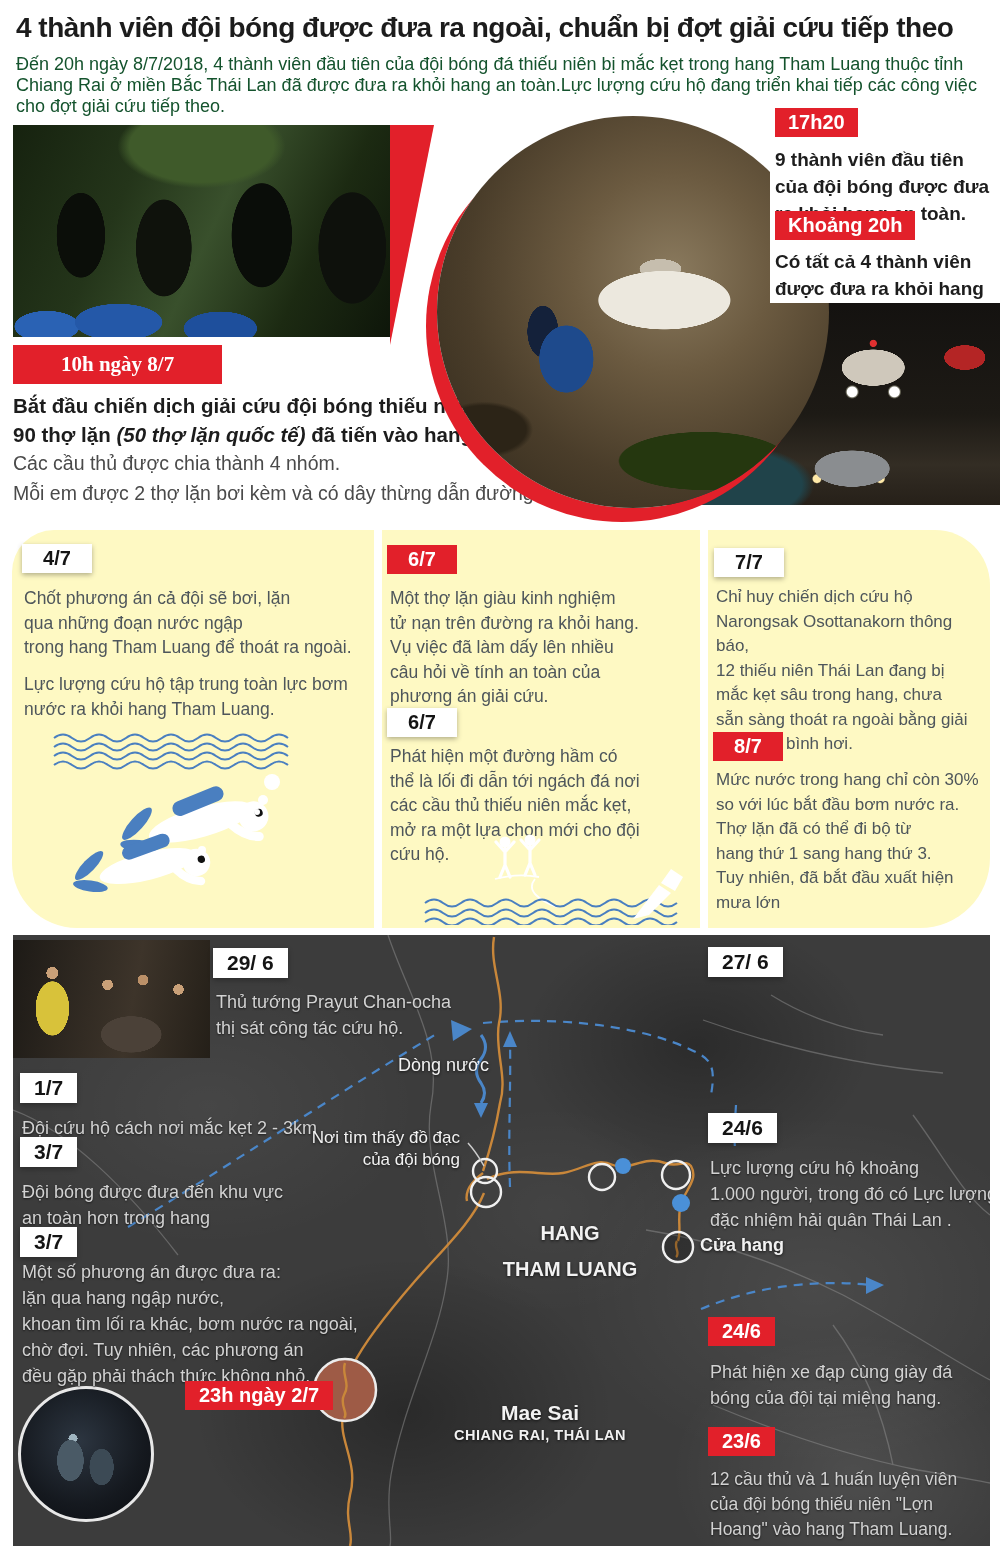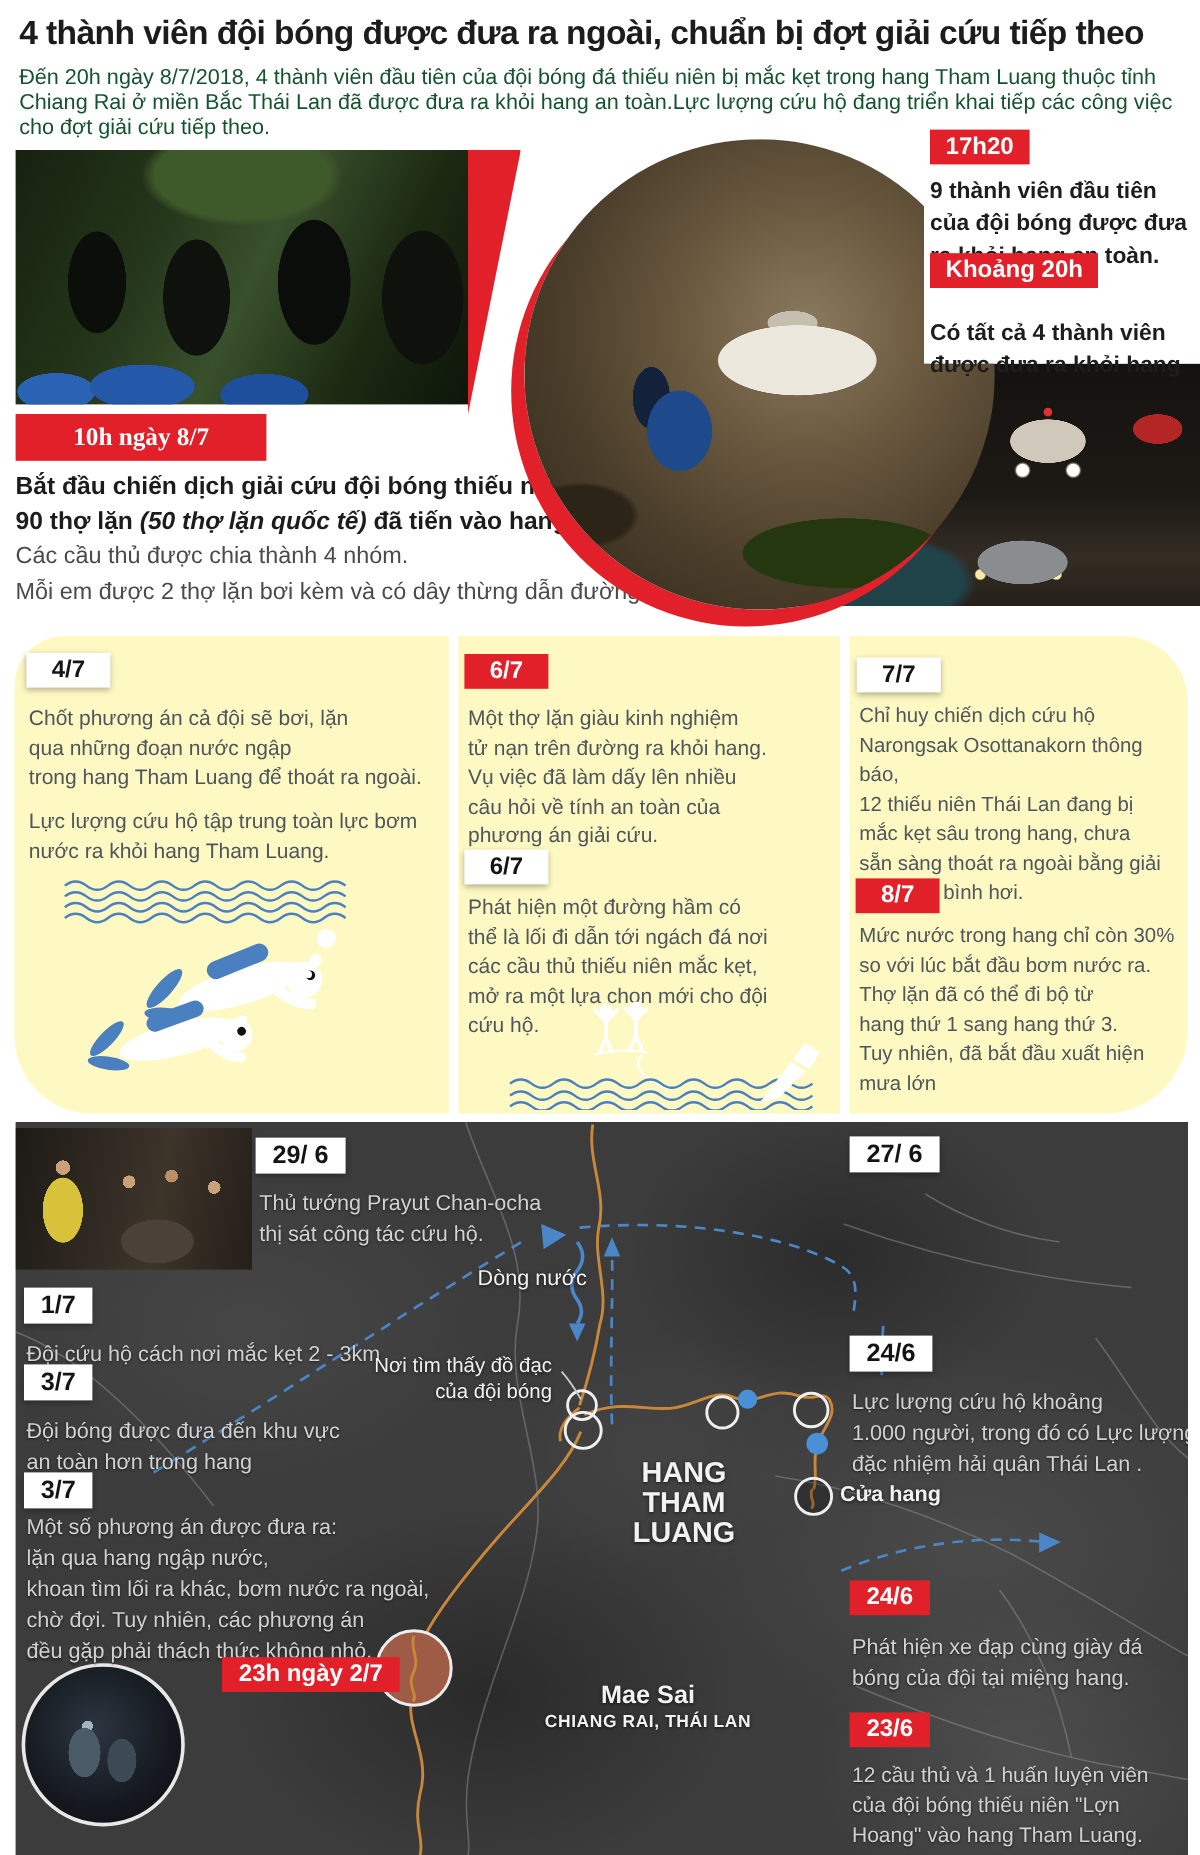--- a/index.html
+++ b/index.html
@@ -94,21 +94,21 @@
   <div class="abs wedge" style="left:390px;top:125px;width:44px;height:220px;"></div>
   <div class="abs ph-night" style="left:648px;top:303px;width:352px;height:202px;z-index:1;"></div>
   <div class="abs ph-circle" style="left:437px;top:116px;width:392px;height:392px;z-index:2;"></div>
 
   <div class="abs" style="left:770px;top:108px;width:230px;height:195px;background:#fff;z-index:3;">
     <span class="abs badge-red" style="left:5px;top:0px;font-size:20px;padding:3px 13px;">17h20</span>
     <div class="abs ev-text pre" style="left:5px;top:38px;width:225px;">9 thành viên đầu tiên
 của đội bóng được đưa
 ra khỏi hang an toàn.</div>
     <span class="abs badge-red" style="left:5px;top:103px;font-size:20px;padding:3px 13px;">Khoảng 20h</span>
-    <div class="abs ev-text pre" style="left:5px;top:140px;width:225px;margin-top:16px;">Có tất cả 4 thành viên
+    <div class="abs ev-text pre" style="left:5px;top:140px;width:225px;">Có tất cả 4 thành viên
 được đưa ra khỏi hang</div>
   </div>
 
   <span class="abs badge-red" style="left:13px;top:345px;font-size:21px;padding:7px 48px;font-family:Liberation Serif, serif;">10h ngày 8/7</span>
   <div class="abs morning-bold" style="left:13px;top:391px;width:480px;">
     <div>Bắt đầu chiến dịch giải cứu đội bóng thiếu niên.</div>
     <div><span>90 thợ lặn </span><span class="morning-italic">(50 thợ lặn quốc tế) </span><span>đã tiến vào hang.</span></div>
   </div>
   <div class="abs notes pre" style="left:13px;top:448px;width:700px;">Các cầu thủ được chia thành 4 nhóm.
 Mỗi em được 2 thợ lặn bơi kèm và có dây thừng dẫn đường.</div>
@@ -302,19 +302,19 @@
     <span class="abs badge-red map-badge-red" style="left:695px;top:492px;">23/6</span>
     <div class="abs map-text pre" style="left:697px;top:532px;width:290px;font-size:17.5px;line-height:25px;">12 cầu thủ và 1 huấn luyện viên
 của đội bóng thiếu niên "Lợn
 Hoang" vào hang Tham Luang.</div>
 
     <span class="abs badge-red map-badge-red" style="left:172px;top:446px;">23h ngày 2/7</span>
 
     <div class="abs map-label" style="left:385px;top:120px;font-size:18px;">Dòng nước</div>
     <div class="abs map-label pre" style="left:297px;top:192px;width:150px;text-align:right;font-size:17px;line-height:22px;">Nơi tìm thấy đồ đạc
 của đội bóng</div>
-    <div class="abs map-label pre" style="left:477px;top:280px;width:160px;text-align:center;font-size:24px;font-weight:700;line-height:25px;">HANG
+    <div class="abs map-label pre" style="left:477px;top:280px;width:160px;text-align:center;font-size:20px;font-weight:700;line-height:36px;">HANG
 THAM LUANG</div>
     <div class="abs map-label" style="left:687px;top:300px;font-size:18px;font-weight:700;">Cửa hang</div>
     <div class="abs map-label" style="left:437px;top:466px;width:180px;text-align:center;font-size:21px;font-weight:700;">Mae Sai</div>
     <div class="abs map-label" style="left:407px;top:492px;width:240px;text-align:center;font-size:14.5px;font-weight:700;letter-spacing:0.5px;">CHIANG RAI, THÁI LAN</div>
   </div>
 </div>
 
 </body></html>

